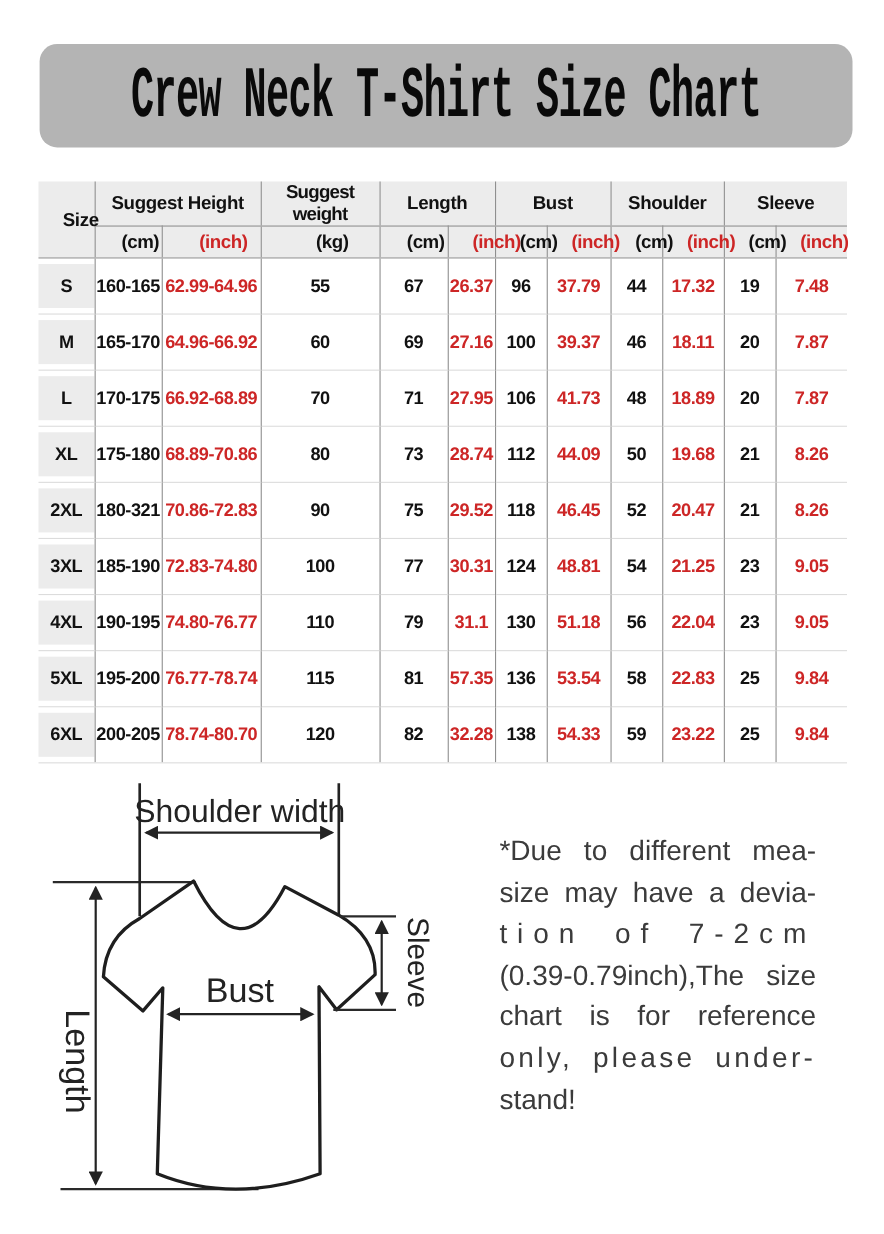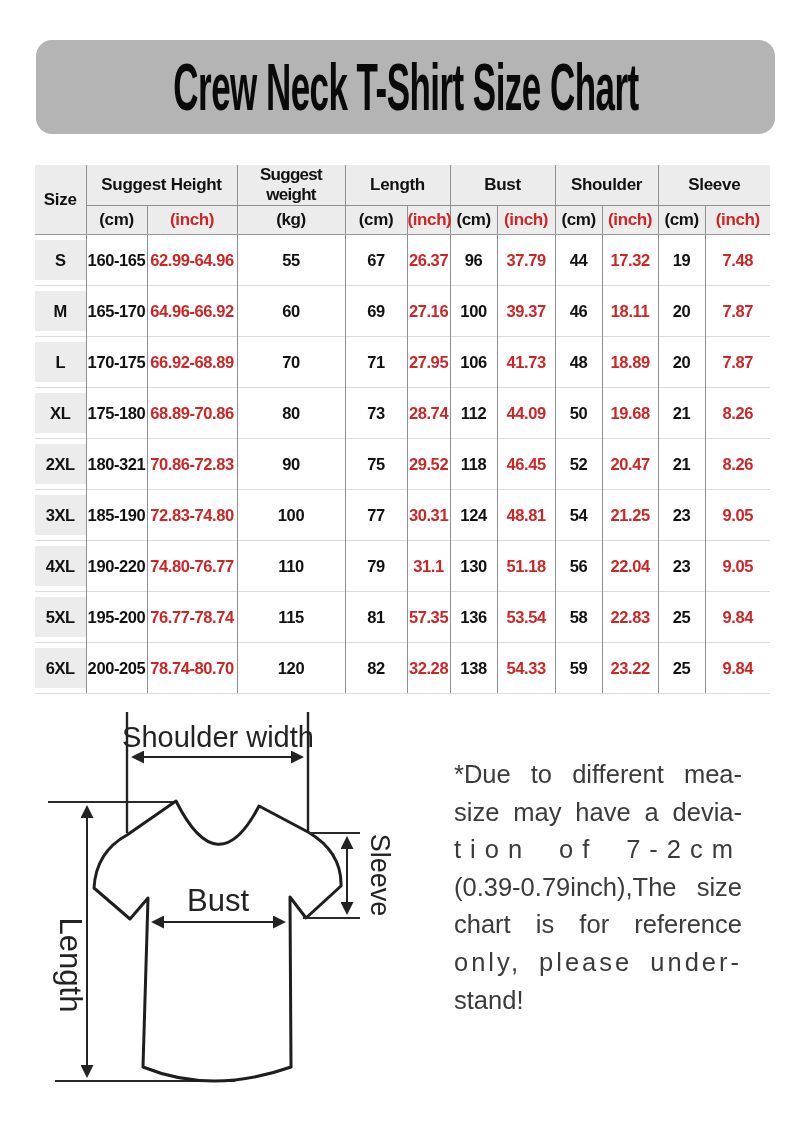--- a/index.html
+++ b/index.html
@@ -11,39 +11,39 @@
     --ink:#111111;
     --note-ink:#3b3b3b;
     --diagram-ink:#232323;
   }
   html,body{margin:0;padding:0;background:#ffffff;}
   #page{position:relative;width:804px;height:1122px;background:#ffffff;overflow:hidden;
         font-family:"Liberation Sans",sans-serif;}
 
   
   .banner{position:absolute;left:36px;top:40px;width:739px;height:94px;background:var(--banner);
-          border-radius:16px;display:flex;align-items:center;justify-content:center;}
+          border-radius:16px;display:flex;align-items:center;justify-content:center;font-family:Liberation Mono, monospace;}
   .title{font-weight:700;font-size:66px;color:#0a0a0a;white-space:nowrap;letter-spacing:-1px;
          transform:scaleX(0.53);}
 
   
   table.size-chart{position:absolute;left:35px;top:165px;width:735px;border-collapse:collapse;
                    table-layout:fixed;}
   table.size-chart th,table.size-chart td{padding:0;text-align:center;vertical-align:middle;
                    color:var(--ink);}
   thead th{background:var(--band);font-weight:700;}
   thead tr.grp{height:32px;}
   thead tr.grp th{font-size:17px;letter-spacing:-0.3px;}
   thead tr.grp th.squeeze{letter-spacing:-0.7px;}
   thead tr.sub{height:29px;}
   thead tr.sub th{font-size:17px;letter-spacing:-0.4px;}
   thead tr.grp th:not(:first-child){border-left:1px solid var(--grid);}
   thead tr.grp th.gline{border-bottom:1px solid var(--grid);}
   thead tr.sub th{border-left:1px solid var(--grid);}
-  thead tr.sub th, thead tr.grp th.sizehead{border-bottom:1.5px solid #9a9a9a;}
+  thead tr.sub th, thead tr.grp th.sizehead{border-bottom:1.5px solid #9a9a9a;padding-left:22px;}
   tbody tr{height:50.5px;}
   tbody td{font-size:16.5px;font-weight:700;letter-spacing:-0.4px;background:#ffffff;}
   tbody td:not(:first-child){border-left:1px solid var(--grid);}
   tbody tr:not(:first-child) td{border-top:1px solid var(--rowline);}
   tbody tr:last-child td{border-bottom:1px solid var(--rowline);}
   tbody td.red{color:var(--red);}
   tbody td.c-size{padding:5px 0;}
   .sizebox{background:var(--band);height:40px;display:flex;align-items:center;justify-content:center;
            font-weight:700;font-size:16.5px;}
 
@@ -201,21 +201,21 @@
           <td class="red">48.81</td>
           <td>54</td>
           <td class="red">21.25</td>
           <td>23</td>
           <td class="red">9.05</td>
         </tr>
         <tr>
           <td class="c-size">
             <div class="sizebox">4XL</div>
           </td>
-          <td>190-220</td>
+          <td>190-195</td>
           <td class="red">74.80-76.77</td>
           <td>110</td>
           <td>79</td>
           <td class="red">31.1</td>
           <td>130</td>
           <td class="red">51.18</td>
           <td>56</td>
           <td class="red">22.04</td>
           <td>23</td>
           <td class="red">9.05</td>

